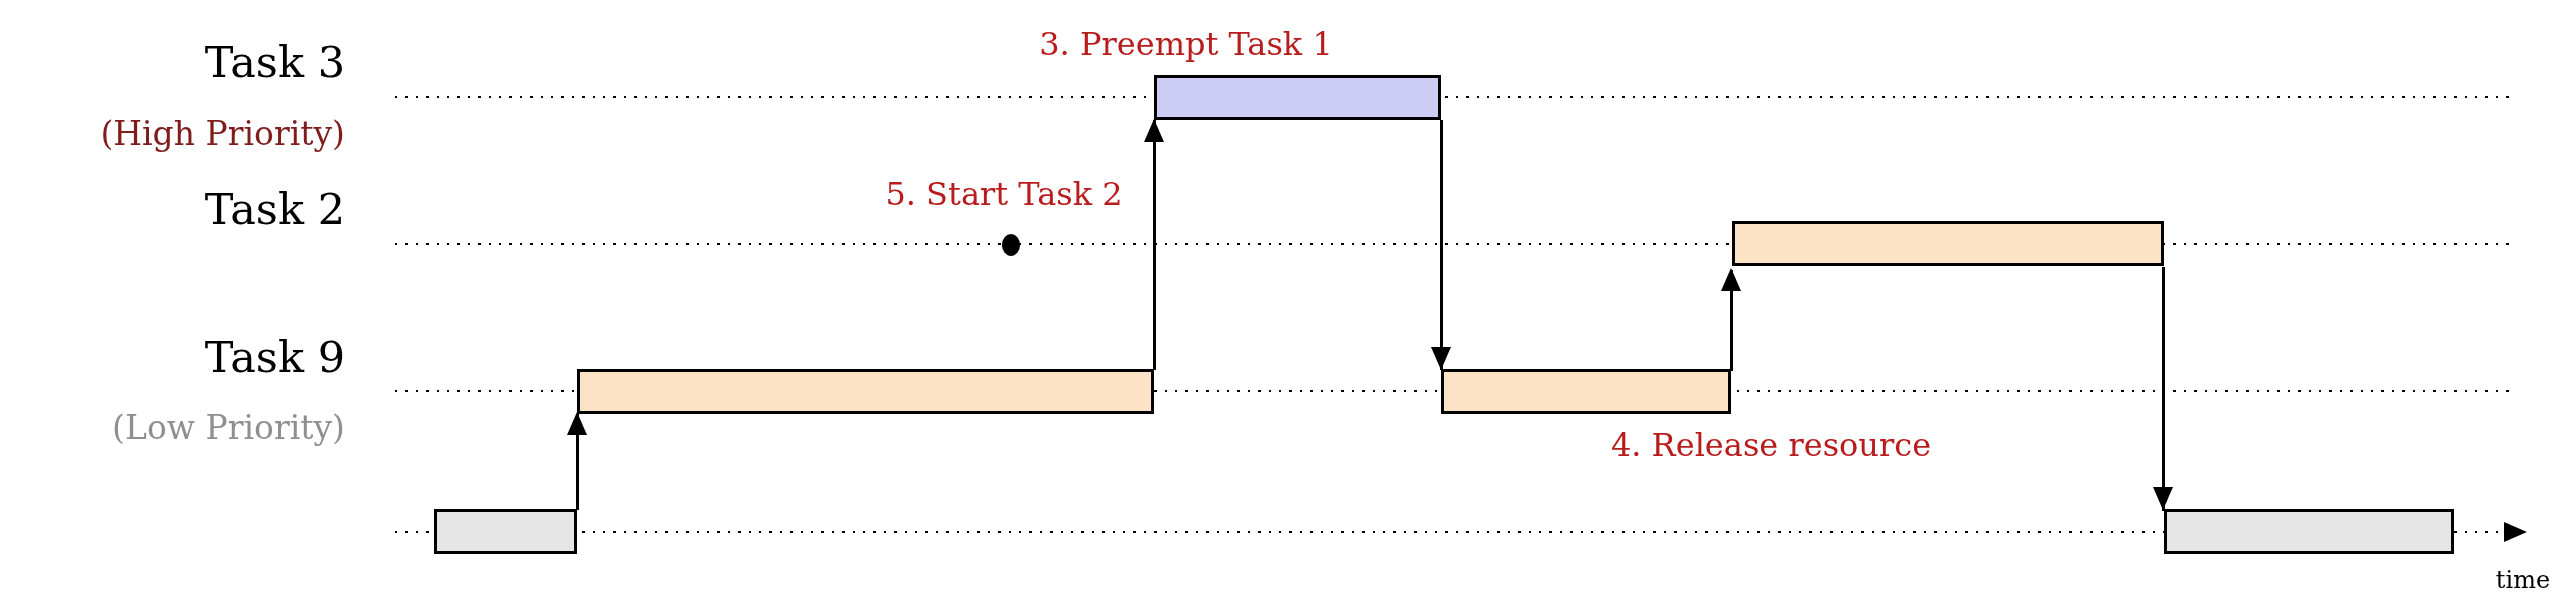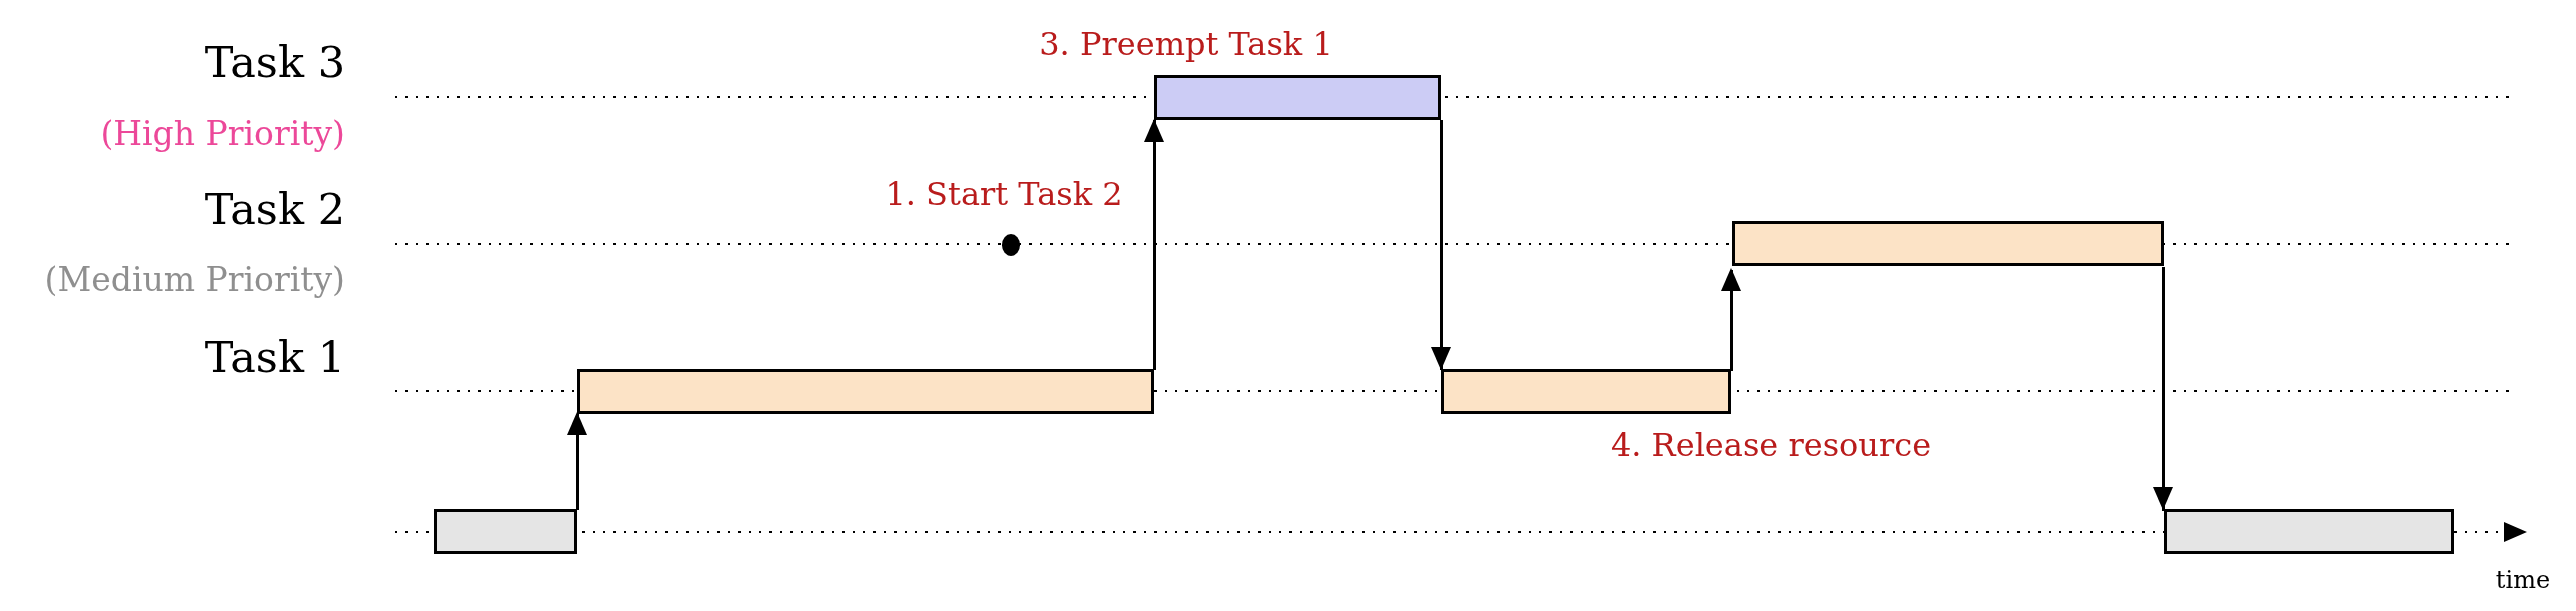--- a/index.html
+++ b/index.html
@@ -76,26 +76,26 @@
   <div class="vline" style="left:1440px;top:120px;height:250px"></div>
   <div class="tri tri-down" style="left:1431px;top:347px"></div>
 
   <div class="vline" style="left:1730px;top:270px;height:101px"></div>
   <div class="tri tri-up" style="left:1721px;top:268px"></div>
 
   <div class="vline" style="left:2162px;top:267px;height:244px"></div>
   <div class="tri tri-down" style="left:2153px;top:487px"></div>
 
   <div class="rowlabel" style="top:41px">Task 3</div>
-  <div class="sublabel" style="top: 117px; color: #ec4899;">(High Priority)</div>
+  <div class="sublabel" style="top: 117px; color: #7f1d1d;">(High Priority)</div>
   <div class="rowlabel" style="top:188px">Task 2</div>
-  <div class="sublabel" style="top: 263px; color: rgb(143, 143, 143);">(Medium Priority)</div>
-  <div class="rowlabel" style="top:336px">Task 1</div>
+  <div class="rowlabel" style="top:336px">Task 9</div>
+  <div class="sublabel" style="top: 411px; color: rgb(143, 143, 143);">(Low Priority)</div>
 
-  <div class="annotation" style="left:1004px;top:194px">1. Start Task 2</div>
+  <div class="annotation" style="left:1004px;top:194px">5. Start Task 2</div>
   <div class="annotation" style="left:1186px;top:44px">3. Preempt Task 1</div>
   <div class="annotation" style="left:1771px;top:445px">4. Release resource</div>
 
   <div class="event-dot" style="left:1002px;top:234px"></div>
 
   <div class="time-label" style="left:2523px;top:580px">time</div>
 
 </div>
 
 

